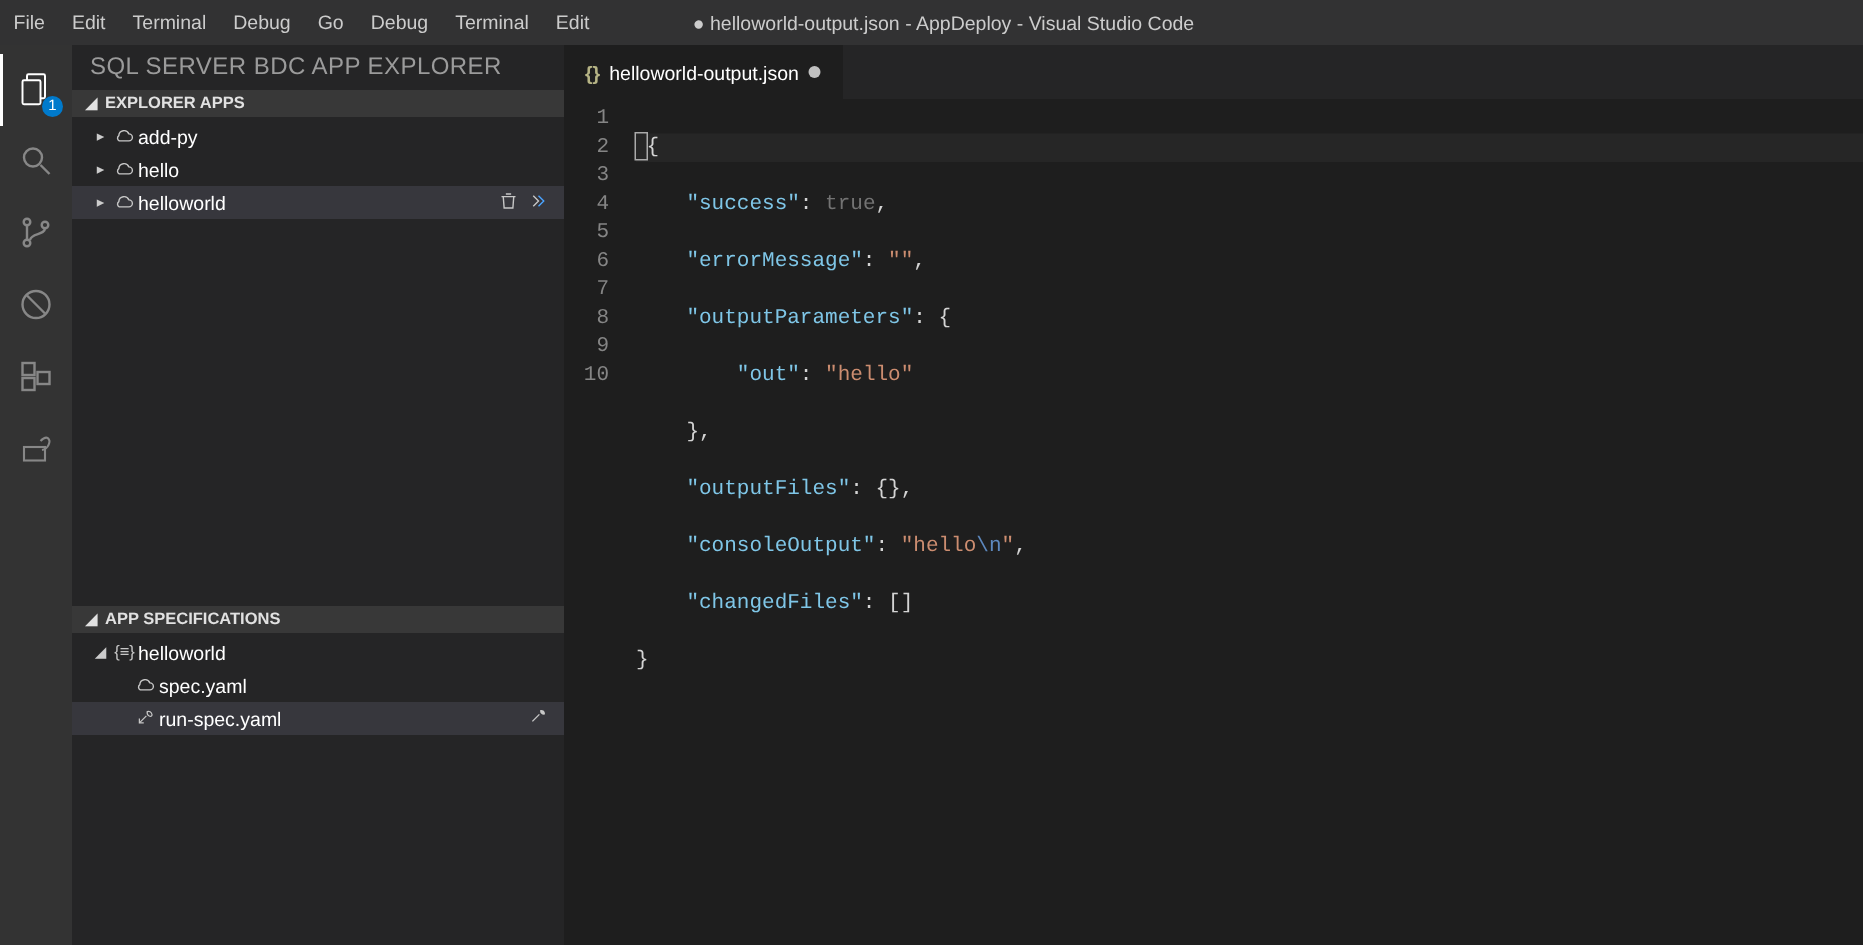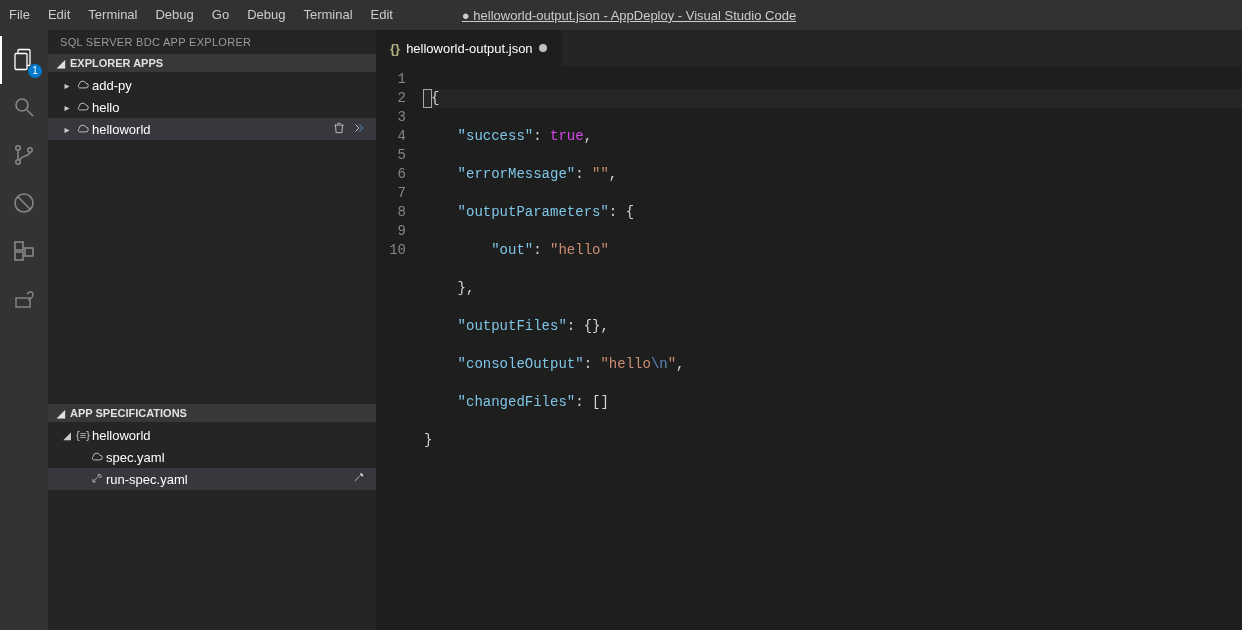--- a/index.html
+++ b/index.html
@@ -37,21 +37,21 @@
     height:30px;
     background:var(--menubar-bg);
     display:flex;
     align-items:center;
     position:relative;
   }
   .menubar .menus { display:flex; }
   .menubar .menu-item { padding:0 9px; line-height:30px; cursor:default; }
   .menubar .title {
     position:absolute; left:16px; right:0; text-align:center;
-    color:#ccc; pointer-events:none;text-decoration:underline;
+    color:#ccc; pointer-events:none;
   }
   .menubar .dot { color:#ccc; }
 
   
   .body { flex:1 1 auto; display:flex; min-height:0; }
 
   
   .activity {
     width:48px; background:var(--activity-bg);
     display:flex; flex-direction:column; align-items:center; padding-top:6px;
@@ -70,21 +70,21 @@
   .activity .badge{
     position:absolute; bottom:6px; right:6px;
     background:var(--badge); color:#fff;
     min-width:14px; height:14px; border-radius:7px;
     font-size:10px; line-height:14px; text-align:center; padding:0 3px;
   }
 
   
   .sidebar { width:328px; background:var(--sidebar-bg); display:flex; flex-direction:column; }
   .panel-title {
-    padding:6px 12px; font-size:11px; letter-spacing:.3px;
+    padding:6px 12px; font-size:16px; letter-spacing:.3px;
     color:var(--text-dim); text-transform:none;
   }
   .section-header{
     background:var(--section-header-bg);
     padding:3px 8px;
     font-size:11px; font-weight:600;
     color:#e1e1e1;
     display:flex; align-items:center; gap:4px;
   }
   .section-header .tw { width:10px; text-align:center; font-size:10px; }
@@ -120,21 +120,21 @@
     display:flex; font-family:Consolas,"Courier New",monospace; font-size:14px;
     line-height:19px; padding-top:4px;
   }
   .gutter { width:48px; text-align:right; padding-right:18px; color:var(--gutter); user-select:none; }
   .gutter div { height:19px; }
   .lines { flex:1; white-space:pre; color:#ddd; }
   .lines div { height:19px; }
   .k { color:var(--json-key); }
   .s { color:var(--json-string); }
   .s-esc { color:#5d88be; }
-  .kw { color:#d946ef; }
+  .kw { color:#737373; }
   .p { color:#d4d4d4; }
   .code .cursor-line { background:rgba(255,255,255,.04); }
   .cursor-box { outline:1px solid #aaa; display:inline-block; width:7px; height:17px; vertical-align:middle; }
 </style>
 </head>
 <body>
 
 <div class="container">
 
   <div class="menubar">

